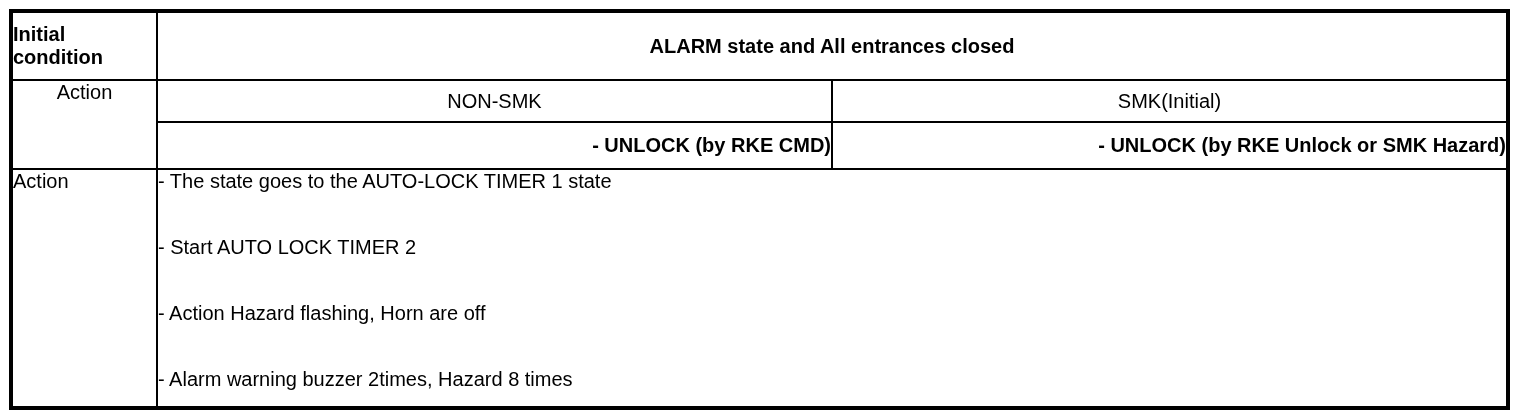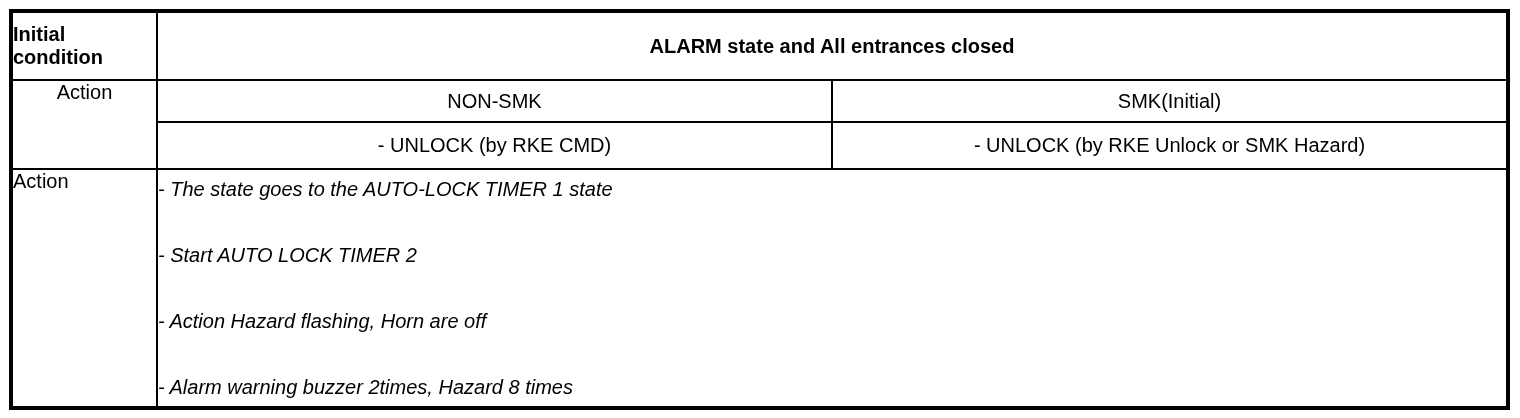--- a/index.html
+++ b/index.html
@@ -44,39 +44,39 @@
   }
   td.bold { font-weight: bold; }
   td.center { text-align: center; vertical-align: middle; }
   td.event-label {
     text-align: center;
     vertical-align: top;
     padding-top: 9px;
     border-right-width: 3px;
   }
   td.item {
-    text-align: center;
+    text-align: right;
     vertical-align: middle;
     padding-left: 12px;
     padding-right: 6px;
+    font-weight: bold;
   }
   td.action-row { border-top-width: 3px; }
   td.action-label {
     vertical-align: top;
     padding-top: 13px;
     border-right-width: 3px;
   }
   td.action-content {
     text-align: left;
     vertical-align: top;
     padding: 13px 10px 0 12px;
   }
   td.action-content p {
-    margin: 8px 0 43px 0;
-    font-style: italic;
+    margin: 0 0 43px 0;
   }
   td.action-content p:last-child { margin-bottom: 0; }
   .init-label {
     display: inline-block;
     max-width: 120px;
   }
 </style>
 </head>
 <body>
 

